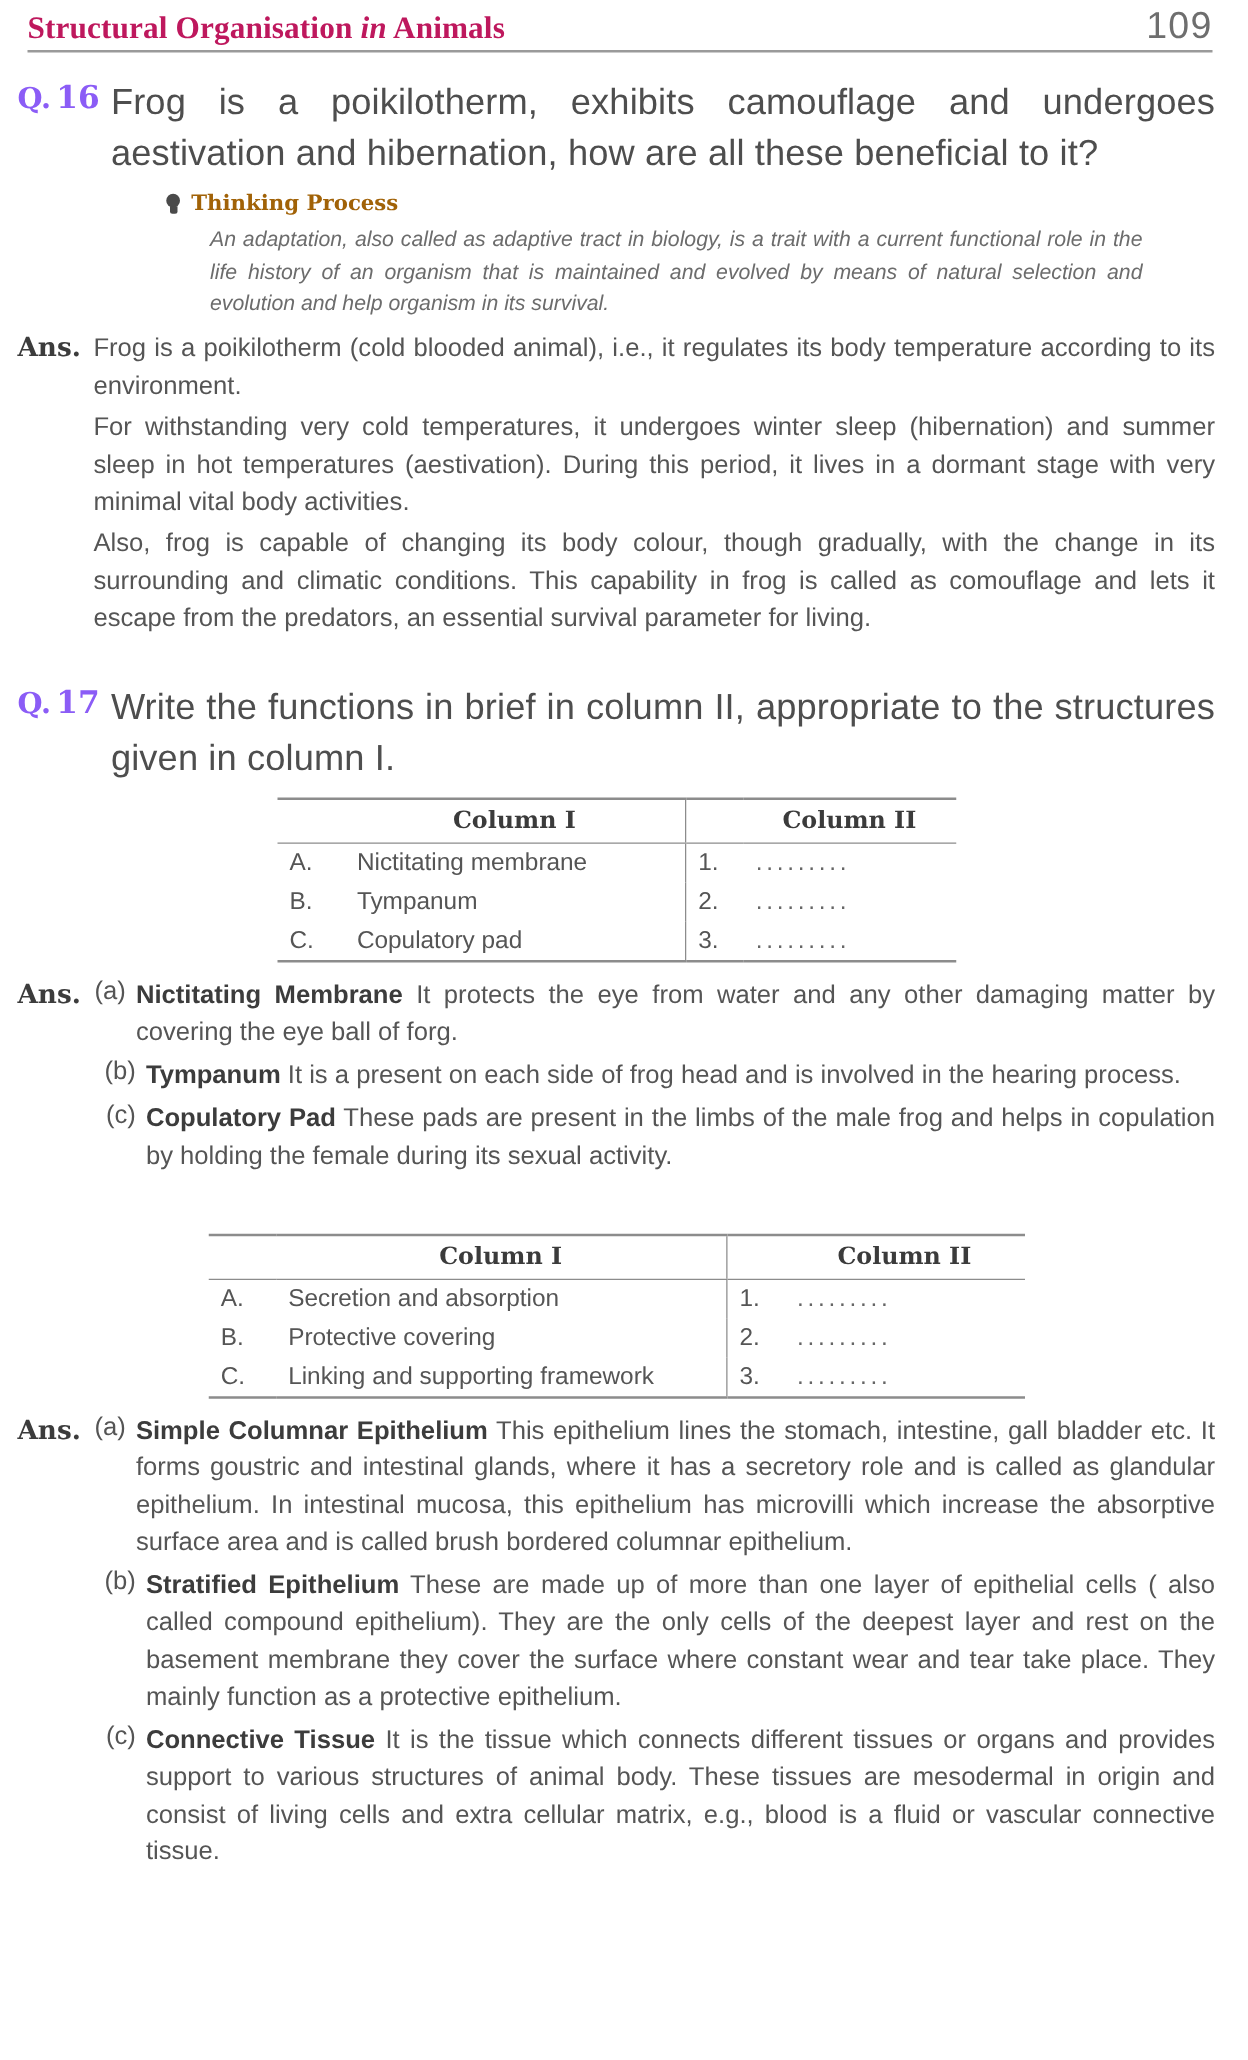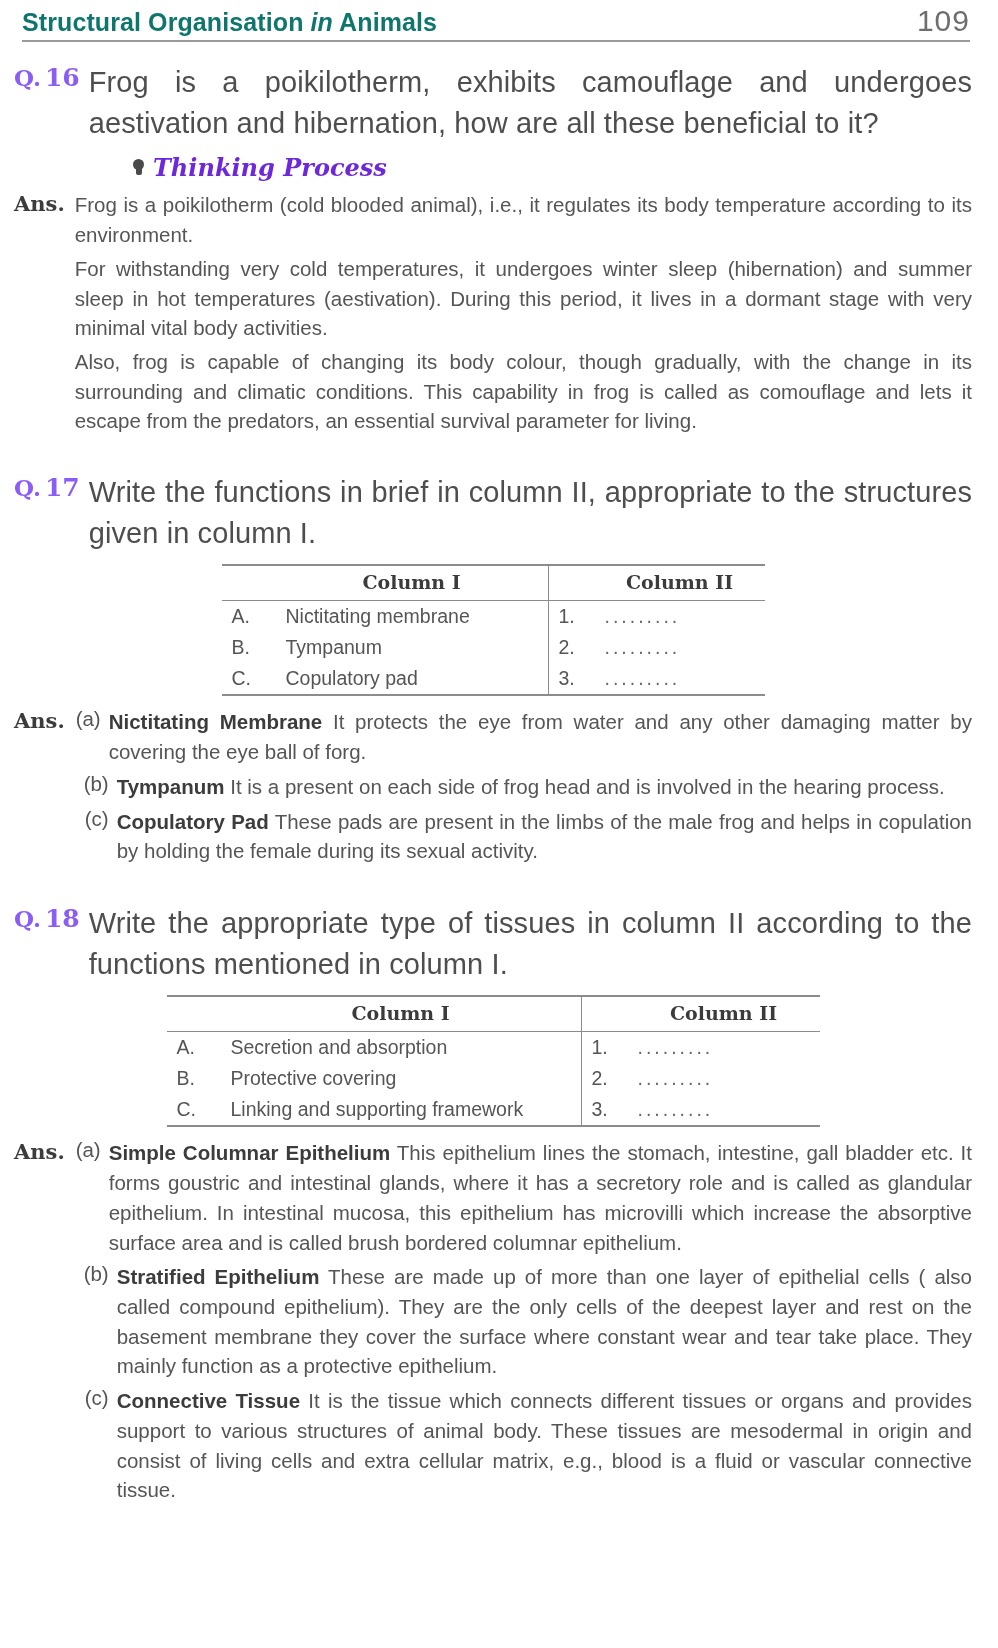--- a/index.html
+++ b/index.html
@@ -24,24 +24,24 @@
 
   
   .header {
     display: flex;
     align-items: baseline;
     justify-content: space-between;
     padding: 4px 2px 0 8px;
     margin-bottom: 2px;
   }
   .header-title {
-    font-family: Liberation Sans, sans-serif;
+    font-family: Liberation Serif, serif;
     font-size: 25px;
     font-weight: bold;
-    color: #0f766e;
+    color: #be185d;
     letter-spacing: 0.1px;
   }
   .header-title .ital {
     font-style: italic;
     font-weight: bold;
   }
   .page-number {
     font-family: "Liberation Sans", sans-serif;
     font-size: 30px;
     color: #6e6e6e;
@@ -86,24 +86,23 @@
 
   
   .thinking {
     margin: 9px 0 4px 118px;
   }
   .thinking-head {
     display: flex;
     align-items: center;
     font-family: "DejaVu Serif", serif;
     font-weight: bold;
-    font-size: 24px;
-    color: #6d28d9;
+    font-size: 17px;
+    color: #a16207;
     margin-bottom: 6px;
-    font-style: italic;
   }
   .bulb-icon {
     display: inline-block;
     width: 13px;
     height: 17px;
     margin-right: 8px;
     position: relative;
   }
   .bulb-icon:before {
     content: "";
@@ -255,20 +254,21 @@
         <span>Q.</span><span class="qnum">16</span>
       </div>
       <div class="qtext">Frog is a poikilotherm, exhibits camouflage and undergoes aestivation and hibernation, how are all these beneficial to it?</div>
     </div>
 
     <div class="thinking">
       <div class="thinking-head">
         <span class="bulb-icon"></span>
         <span>Thinking Process</span>
       </div>
+      <div class="thinking-body">An adaptation, also called as adaptive tract in biology, is a trait with a current functional role in the life history of an organism that is maintained and evolved by means of natural selection and evolution and help organism in its survival.</div>
     </div>
 
     <div class="arow">
       <div class="alabel">Ans.</div>
       <div class="abody">
         <p class="apara">Frog is a poikilotherm (cold blooded animal), i.e., it regulates its body temperature according to its environment.</p>
         <p class="apara">For withstanding very cold temperatures, it undergoes winter sleep (hibernation) and summer sleep in hot temperatures (aestivation). During this period, it lives in a dormant stage with very minimal vital body activities.</p>
         <p class="apara">Also, frog is capable of changing its body colour, though gradually, with the change in its surrounding and climatic conditions. This capability in frog is called as comouflage and lets it escape from the predators, an essential survival parameter for living.</p>
       </div>
     </div>
@@ -332,26 +332,20 @@
           <div class="sub-letter">(c)</div>
           <div class="sub-text"><b>Copulatory Pad</b><span> These pads are present in the limbs of the male frog and helps in copulation by holding the female during its sexual activity.</span></div>
         </div>
       </div>
     </div>
   </div>
 
   <div class="spacer-lg"></div>
 
   <div class="qblock">
-    <div class="qrow">
-      <div class="qlabel">
-        <span>Q.</span><span class="qnum">18</span>
-      </div>
-      <div class="qtext">Write the appropriate type of tissues in column II according to the functions mentioned in column I.</div>
-    </div>
 
     <div class="tbl-wrap">
       <table class="cols t18">
         <thead>
           <tr>
             <th class="thead-top thead-bot idx"></th>
             <th class="thead-top thead-bot c1">Column I</th>
             <th class="thead-top thead-bot vline num"></th>
             <th class="thead-top thead-bot c2">Column II</th>
           </tr>

